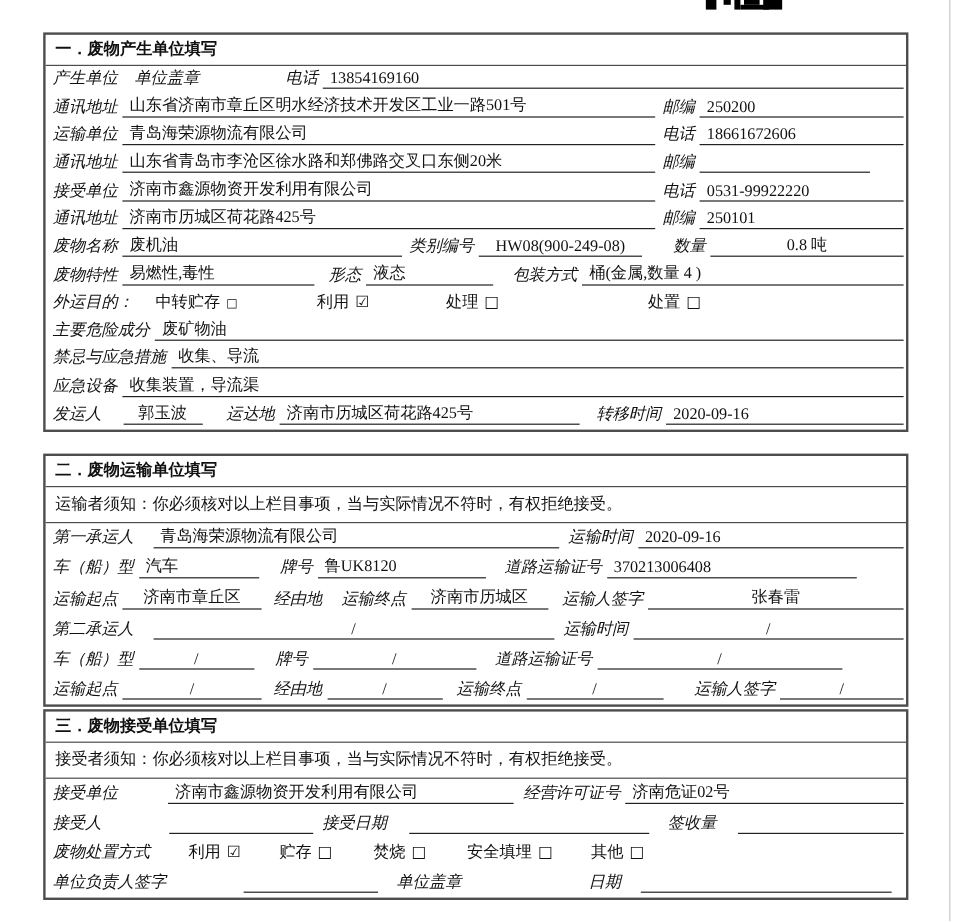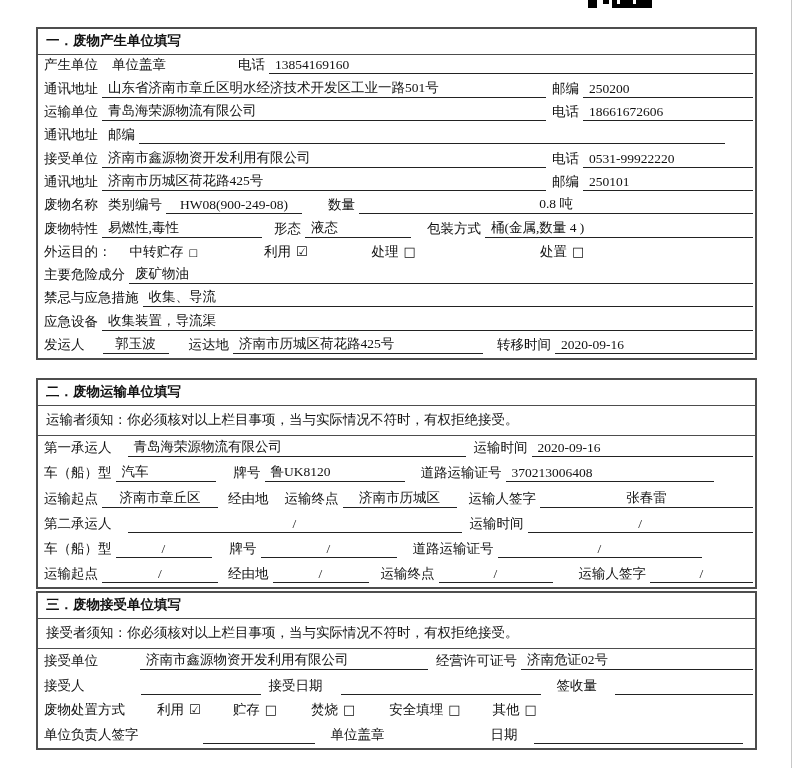--- a/index.html
+++ b/index.html
@@ -19,21 +19,21 @@
   .sec{position:absolute;left:36px;width:721px;border:2px solid #4d4d4d;box-sizing:border-box;
        display:flex;flex-direction:column;background:#fff;}
   .sec1{top:27px;height:333px;}
   .sec2{top:378px;height:211px;}
   .sec3{top:591px;height:159px;}
   .sec-h{font-family:"Liberation Sans","DejaVu Sans",sans-serif;font-weight:bold;font-size:13.5px;
          padding:3px 8px 4px 8px;border-bottom:1.5px solid #4d4d4d;flex:none;}
   .note{padding:5px 8px 6px 8px;border-bottom:1.5px solid #4d4d4d;flex:none;white-space:nowrap;}
 
   .row{flex:1;display:flex;align-items:flex-end;padding:0 2px 4px 6px;white-space:nowrap;min-height:0;}
-  .lbl{margin-right:4px;flex:none;}
+  .lbl{margin-right:4px;flex:none;font-style:italic;}
   .val{border-bottom:1.2px solid #222;padding:0 2px 0 6px;flex:none;overflow:hidden;min-height:15px;}
   .val.c{text-align:center;padding:0 2px;}
   .fill{flex:1 1 auto;}
   .opt{flex:none;}
   .cb{font-family:"DejaVu Sans",sans-serif;font-size:13px;margin-left:5px;}
   .cb.small{font-size:10px;}
 
   .print-time{position:absolute;left:40px;top:750px;font-size:13.5px;white-space:nowrap;}
 </style>
 </head>
@@ -74,40 +74,42 @@
 
     <div class="row">
       <span class="lbl">运输单位</span>
       <span class="val" style="width:436px">青岛海荣源物流有限公司</span>
       <span class="lbl" style="margin-left:6px">电话</span>
       <span class="val fill">18661672606</span>
     </div>
 
     <div class="row">
       <span class="lbl">通讯地址</span>
+      <span class="val" style="width:436px">山东省青岛市李沧区徐水路和郑佛路交叉口东侧20米</span>
       <span class="lbl" style="margin-left:6px">邮编</span>
       <span class="val fill" style="margin-right:28px"></span>
     </div>
 
     <div class="row">
       <span class="lbl">接受单位</span>
       <span class="val" style="width:436px">济南市鑫源物资开发利用有限公司</span>
       <span class="lbl" style="margin-left:6px">电话</span>
       <span class="val fill">0531-99922220</span>
     </div>
 
     <div class="row">
       <span class="lbl">通讯地址</span>
       <span class="val" style="width:436px">济南市历城区荷花路425号</span>
       <span class="lbl" style="margin-left:6px">邮编</span>
       <span class="val fill">250101</span>
     </div>
 
     <div class="row">
       <span class="lbl">废物名称</span>
+      <span class="val" style="width:225px">废机油</span>
       <span class="lbl" style="margin-left:6px">类别编号</span>
       <span class="val c" style="width:132px">HW08(900-249-08)</span>
       <span class="lbl" style="margin-left:26px">数量</span>
       <span class="val c fill">0.8 吨</span>
     </div>
 
     <div class="row">
       <span class="lbl">废物特性</span>
       <span class="val" style="width:152px">易燃性,毒性</span>
       <span class="lbl" style="margin-left:12px">形态</span>

